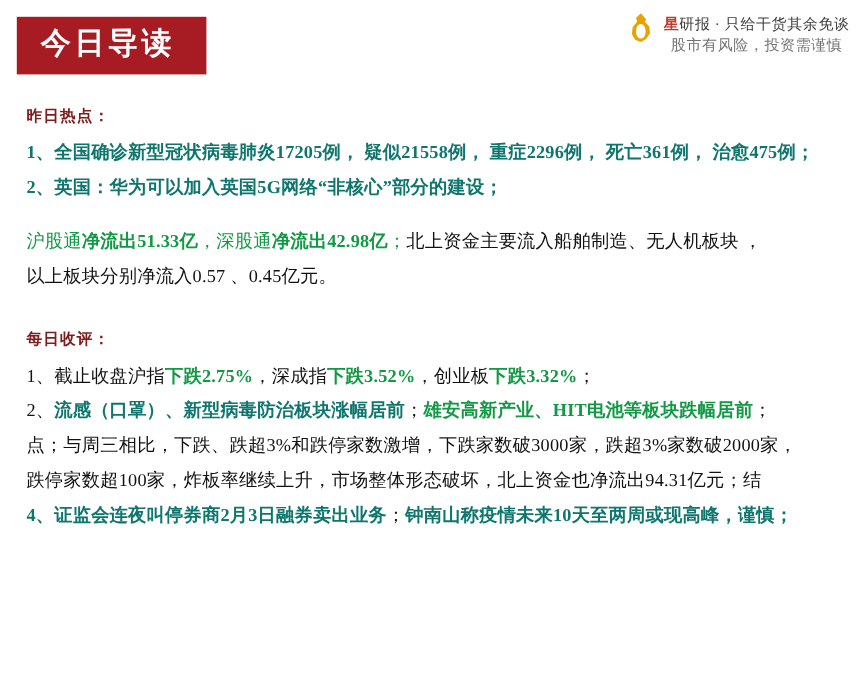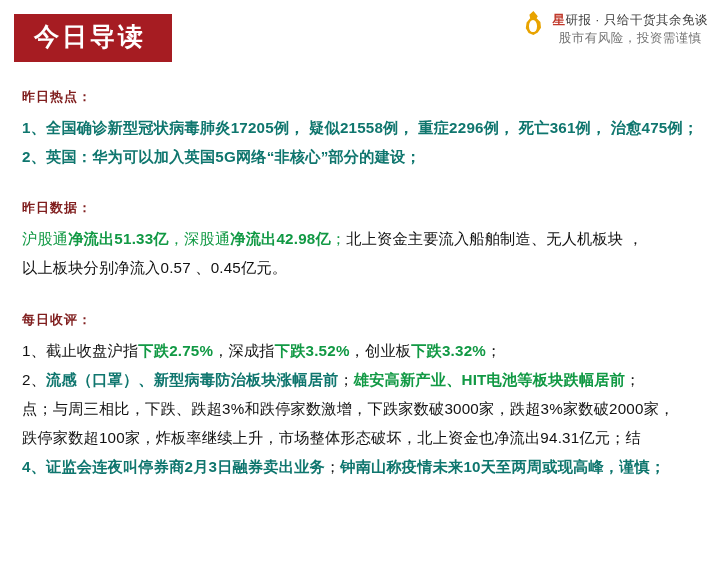--- a/index.html
+++ b/index.html
@@ -12,20 +12,21 @@
     background: #ffffff;
     font-family: "Liberation Sans", "DejaVu Sans", sans-serif;
     color: #111111;
     overflow: hidden;
   }
   .page {
     position: relative;
     width: 720px;
     height: 412px;
     box-sizing: border-box;
+    font-family: Liberation Serif, serif;
   }
 
   
   .header {
     position: relative;
     height: 68px;
     display: flex;
     align-items: flex-start;
   }
   .title-bar {
@@ -160,21 +161,20 @@
         <span class="red">1、全国确诊新型冠状病毒肺炎17205例， 疑似21558例， 重症2296例， 死亡361例， 治愈475例；</span>
       </p>
       <p class="para">
         <span class="red">2、英国：华为可以加入英国5G网络“非核心”部分的建设；</span>
       </p>
     </div>
 
     <div class="spacer-md"></div>
 
     <div class="section">
-      <div class="section-title">昨日数据：</div>
       <p class="para">
         <span class="green-plain">沪股通</span><span class="green">净流出51.33亿</span><span class="green-plain">，深股通</span><span class="green">净流出42.98亿</span><span class="green-plain">；</span><span class="black">北上资金主要流入船舶制造、无人机板块 ，</span>
       </p>
       <p class="para">
         <span class="black">以上板块分别净流入0.57 、0.45亿元。</span>
       </p>
     </div>
 
     <div class="spacer-md"></div>
 

